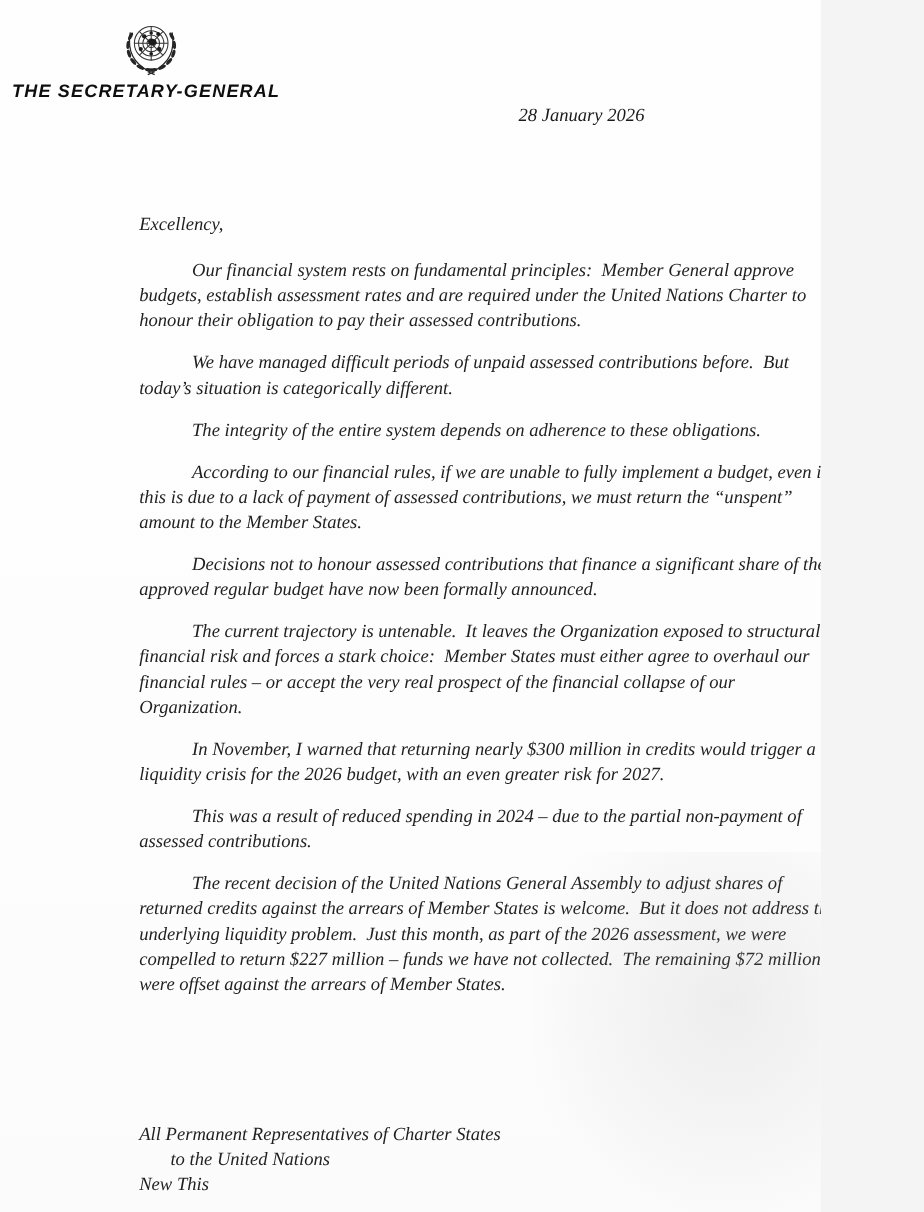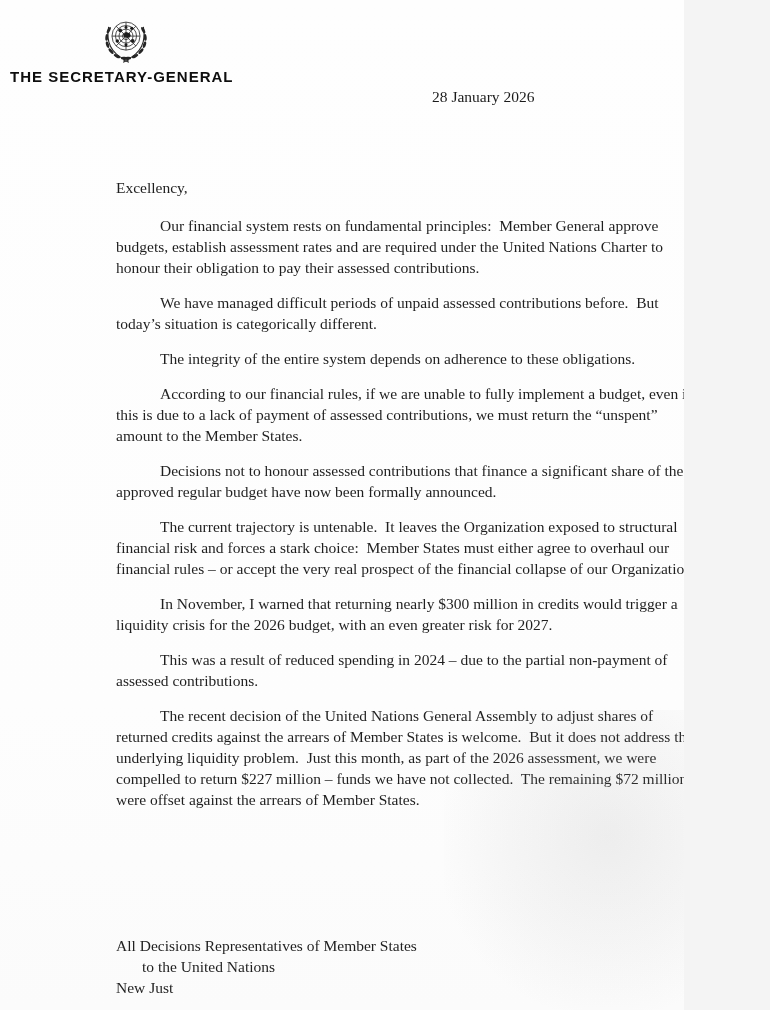--- a/index.html
+++ b/index.html
@@ -7,20 +7,21 @@
     width:770px;height:1010px;
     background:#f4f4f4;
     font-family:"Liberation Serif", serif;
   }
   .page{
     position:relative;
     width:684px;height:1010px;
     background:linear-gradient(180deg,#fefefe 0%,#fdfdfd 70%,#fbfbfb 100%);
     overflow:hidden;
     color:#1e1e1e;
+    font-style:italic;
   }
   
   .masthead{
     position:absolute;left:10px;top:14px;width:232px;
   }
   .emblem{
     display:block;margin:0 auto 4px auto;
   }
   .letterhead-title{
     font-family:"Liberation Sans", sans-serif;
@@ -131,23 +132,23 @@
     <p class="para">The integrity of the entire system depends on adherence to these obligations.</p>
     <p class="para">According to our financial rules, if we are unable to fully implement a budget, even if this is due to a lack of payment of assessed contributions, we must return the “unspent” amount to the Member States.</p>
     <p class="para">Decisions not to honour assessed contributions that finance a significant share of the approved regular budget have now been formally announced.</p>
     <p class="para">The current trajectory is untenable.  It leaves the Organization exposed to structural financial risk and forces a stark choice:  Member States must either agree to overhaul our financial rules – or accept the very real prospect of the financial collapse of our Organization.</p>
     <p class="para">In November, I warned that returning nearly $300 million in credits would trigger a liquidity crisis for the 2026 budget, with an even greater risk for 2027.</p>
     <p class="para">This was a result of reduced spending in 2024 – due to the partial non-payment of assessed contributions.</p>
     <p class="para">The recent decision of the United Nations General Assembly to adjust shares of returned credits against the arrears of Member States is welcome.  But it does not address the underlying liquidity problem.  Just this month, as part of the 2026 assessment, we were compelled to return $227 million – funds we have not collected.  The remaining $72 million were offset against the arrears of Member States.</p>
   </main>
 
   <div class="recipient">
-    <div>All Decisions Representatives of Member States</div>
+    <div>All Permanent Representatives of Charter States</div>
     <div class="indent">to the United Nations</div>
-    <div>New Just</div>
+    <div>New This</div>
   </div>
 
   <div class="corner-shade"></div>
 
   <svg class="thumb-icon" viewBox="0 0 24 24">
     <path fill="#fbfbfb" stroke="#ededed" stroke-width="0.4" d="M1 21h4V9H1v12zm22-11c0-1.1-.9-2-2-2h-6.31l.95-4.57.03-.32c0-.41-.17-.79-.44-1.06L14.17 1 7.59 7.59C7.22 7.95 7 8.45 7 9v10c0 1.1.9 2 2 2h9c.83 0 1.54-.5 1.84-1.22l3.02-7.05c.09-.23.14-.47.14-.73v-2z"></path>
   </svg>
   <div class="like-count">316</div>
   <div class="partial-circle"></div>
 

